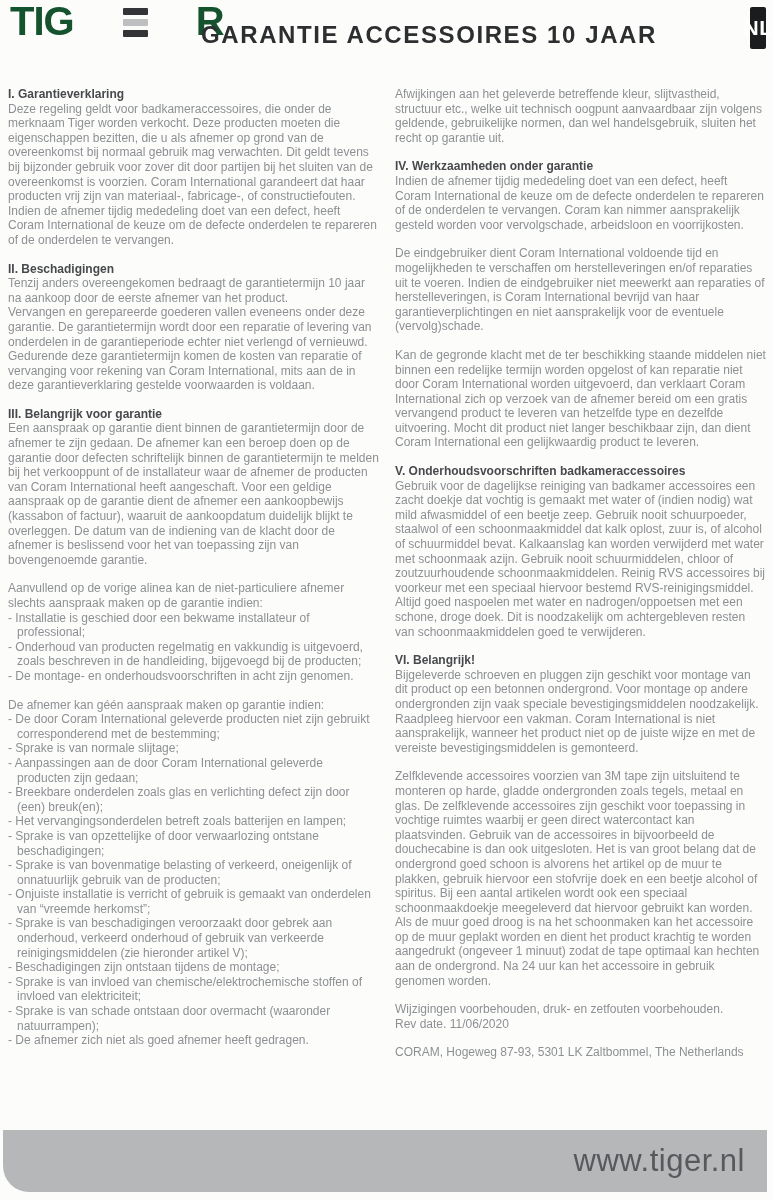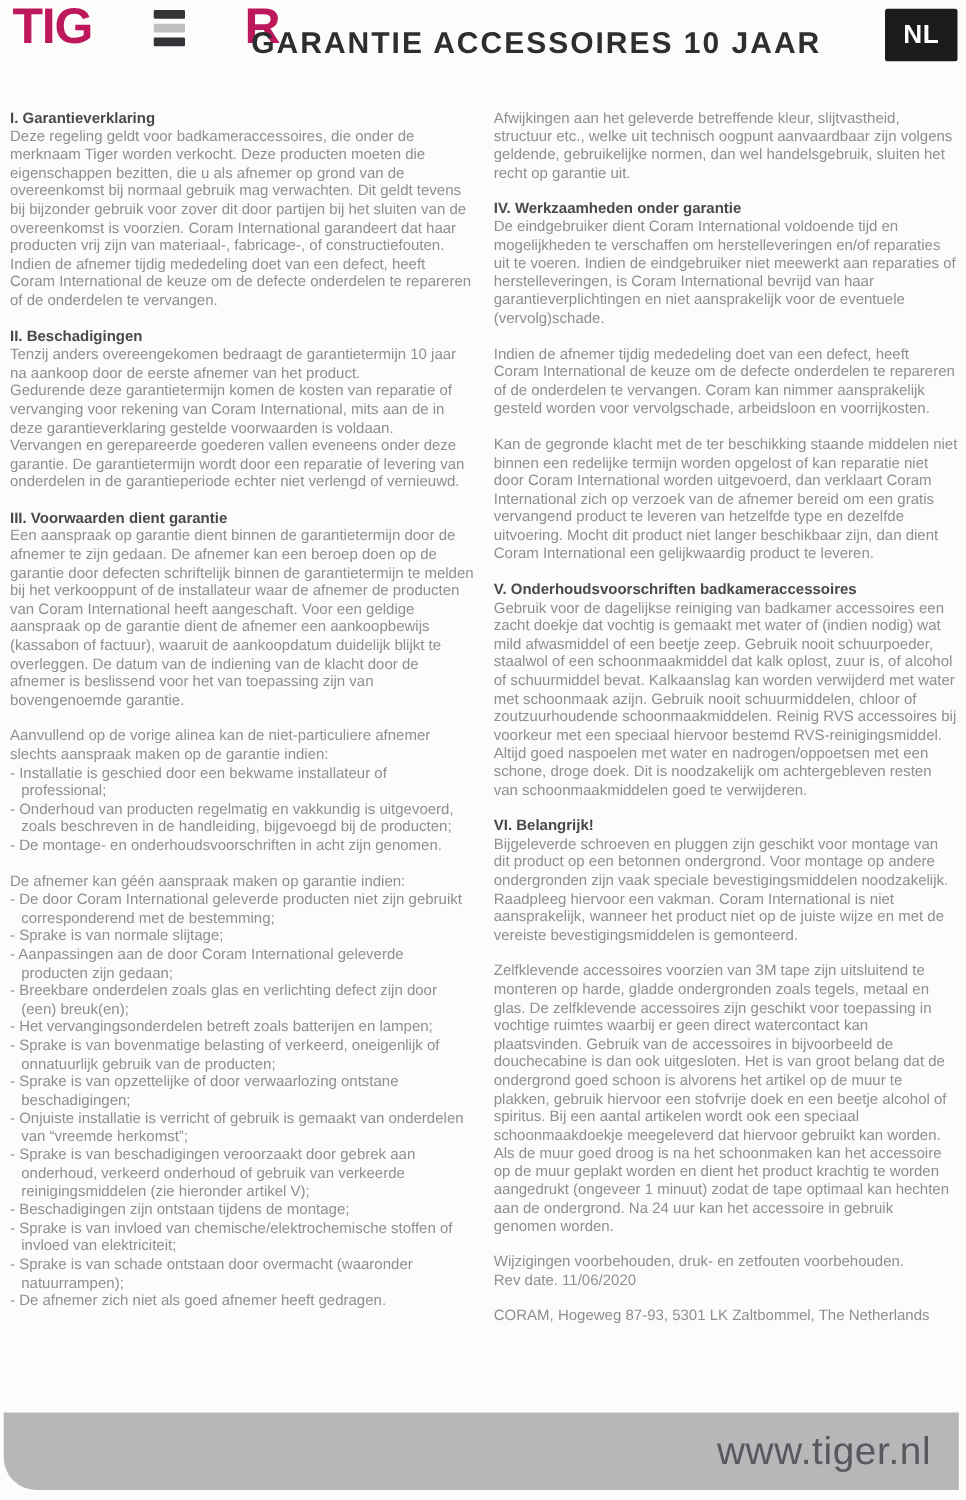--- a/index.html
+++ b/index.html
@@ -8,34 +8,34 @@
     background:#fcfcfb;
     font-family:"Liberation Sans","DejaVu Sans",sans-serif;
     position:relative;
     overflow:hidden;
   }
   .page{position:absolute;inset:0;filter:blur(.25px);}
   
   .logo{
     position:absolute;left:10px;top:3px;
     display:flex;align-items:center;
-    color:#be185d;font-weight:bold;font-size:40px;
+    color:#14532d;font-weight:bold;font-size:40px;
     letter-spacing:-1px;line-height:36px;gap:46px;
   }
   .logo .seg{display:inline-flex;flex-direction:column;justify-content:center;
     width:25px;height:30px;margin:3px 2px 0 3px;gap:4px;}
   .logo .seg i{display:block;height:7px;border-radius:1px;background:#323437;}
   .logo .seg i.mid{background:#bdbfc1;}
   .doc-title{
     position:absolute;left:201px;top:21px;
     font-size:24px;font-weight:bold;color:#2c2e30;letter-spacing:1.6px;
   }
   .lang-badge{
     position:absolute;right:7px;top:7px;
-    width:58px;height:42px;background:#1b1c1e;border-radius:2px;
+    width:16px;height:42px;background:#1b1c1e;border-radius:2px;
     color:#ffffff;font-weight:bold;font-size:21px;
     display:flex;align-items:center;justify-content:center;letter-spacing:.5px;
   }
   
   .content{
     position:absolute;left:8px;top:87px;width:758px;
     display:flex;gap:16px;
     color:#8d9093;font-size:12px;line-height:14.6px;
   }
   .col{flex:1;min-width:0;}
@@ -76,52 +76,52 @@
   <div class="doc-title">GARANTIE ACCESSOIRES 10 JAAR</div>
 
   <div class="lang-badge">NL</div>
 
   <div class="content" id="columns">
       <div class="col">
         <div class="heading">I. Garantieverklaring</div>
         <p class="para">Deze regeling geldt voor badkameraccessoires, die onder de merknaam Tiger worden verkocht. Deze producten moeten die eigenschappen bezitten, die u als afnemer op grond van de overeenkomst bij normaal gebruik mag verwachten. Dit geldt tevens bij bijzonder gebruik voor zover dit door partijen bij het sluiten van de overeenkomst is voorzien. Coram International garandeert dat haar producten vrij zijn van materiaal-, fabricage-, of constructiefouten. Indien de afnemer tijdig mededeling doet van een defect, heeft Coram International de keuze om de defecte onderdelen te repareren of de onderdelen te vervangen.</p>
         <div class="heading">II. Beschadigingen</div>
         <p class="para">Tenzij anders overeengekomen bedraagt de garantietermijn 10 jaar na aankoop door de eerste afnemer van het product.</p>
+        <p class="para tight">Vervangen en gerepareerde goederen vallen eveneens onder deze garantie. De garantietermijn wordt door een reparatie of levering van onderdelen in de garantieperiode echter niet verlengd of vernieuwd.</p>
         <p class="para tight">Gedurende deze garantietermijn komen de kosten van reparatie of vervanging voor rekening van Coram International, mits aan de in deze garantieverklaring gestelde voorwaarden is voldaan.</p>
-        <p class="para tight">Vervangen en gerepareerde goederen vallen eveneens onder deze garantie. De garantietermijn wordt door een reparatie of levering van onderdelen in de garantieperiode echter niet verlengd of vernieuwd.</p>
-        <div class="heading">III. Voorwaarden dient garantie</div>
+        <div class="heading">III. Belangrijk voor garantie</div>
         <p class="para">Een aanspraak op garantie dient binnen de garantietermijn door de afnemer te zijn gedaan. De afnemer kan een beroep doen op de garantie door defecten schriftelijk binnen de garantietermijn te melden bij het verkooppunt of de installateur waar de afnemer de producten van Coram International heeft aangeschaft. Voor een geldige aanspraak op de garantie dient de afnemer een aankoopbewijs (kassabon of factuur), waaruit de aankoopdatum duidelijk blijkt te overleggen. De datum van de indiening van de klacht door de afnemer is beslissend voor het van toepassing zijn van bovengenoemde garantie.</p>
         <p class="para">Aanvullend op de vorige alinea kan de niet-particuliere afnemer slechts aanspraak maken op de garantie indien:</p>
         <div class="list">
           <div class="list-item">- Installatie is geschied door een bekwame installateur of professional;</div>
           <div class="list-item">- Onderhoud van producten regelmatig en vakkundig is uitgevoerd, zoals beschreven in de handleiding, bijgevoegd bij de producten;</div>
           <div class="list-item">- De montage- en onderhoudsvoorschriften in acht zijn genomen.</div>
         </div>
         <p class="para">De afnemer kan géén aanspraak maken op garantie indien:</p>
         <div class="list">
           <div class="list-item">- De door Coram International geleverde producten niet zijn gebruikt corresponderend met de bestemming;</div>
           <div class="list-item">- Sprake is van normale slijtage;</div>
           <div class="list-item">- Aanpassingen aan de door Coram International geleverde producten zijn gedaan;</div>
           <div class="list-item">- Breekbare onderdelen zoals glas en verlichting defect zijn door (een) breuk(en);</div>
           <div class="list-item">- Het vervangingsonderdelen betreft zoals batterijen en lampen;</div>
+          <div class="list-item">- Sprake is van opzettelijke of door verwaarlozing ontstane beschadigingen;</div>
           <div class="list-item">- Sprake is van bovenmatige belasting of verkeerd, oneigenlijk of onnatuurlijk gebruik van de producten;</div>
-          <div class="list-item">- Sprake is van opzettelijke of door verwaarlozing ontstane beschadigingen;</div>
           <div class="list-item">- Onjuiste installatie is verricht of gebruik is gemaakt van onderdelen van “vreemde herkomst”;</div>
           <div class="list-item">- Sprake is van beschadigingen veroorzaakt door gebrek aan onderhoud, verkeerd onderhoud of gebruik van verkeerde reinigingsmiddelen (zie hieronder artikel V);</div>
           <div class="list-item">- Beschadigingen zijn ontstaan tijdens de montage;</div>
           <div class="list-item">- Sprake is van invloed van chemische/elektrochemische stoffen of invloed van elektriciteit;</div>
           <div class="list-item">- Sprake is van schade ontstaan door overmacht (waaronder natuurrampen);</div>
           <div class="list-item">- De afnemer zich niet als goed afnemer heeft gedragen.</div>
         </div>
       </div>
       <div class="col">
         <p class="para">Afwijkingen aan het geleverde betreffende kleur, slijtvastheid, structuur etc., welke uit technisch oogpunt aanvaardbaar zijn volgens geldende, gebruikelijke normen, dan wel handelsgebruik, sluiten het recht op garantie uit.</p>
         <div class="heading">IV. Werkzaamheden onder garantie</div>
+        <p class="para">Indien de afnemer tijdig mededeling doet van een defect, heeft Coram International de keuze om de defecte onderdelen te repareren of de onderdelen te vervangen. Coram kan nimmer aansprakelijk gesteld worden voor vervolgschade, arbeidsloon en voorrijkosten.</p>
         <p class="para">De eindgebruiker dient Coram International voldoende tijd en mogelijkheden te verschaffen om herstelleveringen en/of reparaties uit te voeren. Indien de eindgebruiker niet meewerkt aan reparaties of herstelleveringen, is Coram International bevrijd van haar garantieverplichtingen en niet aansprakelijk voor de eventuele (vervolg)schade.</p>
-        <p class="para">Indien de afnemer tijdig mededeling doet van een defect, heeft Coram International de keuze om de defecte onderdelen te repareren of de onderdelen te vervangen. Coram kan nimmer aansprakelijk gesteld worden voor vervolgschade, arbeidsloon en voorrijkosten.</p>
         <p class="para">Kan de gegronde klacht met de ter beschikking staande middelen niet binnen een redelijke termijn worden opgelost of kan reparatie niet door Coram International worden uitgevoerd, dan verklaart Coram International zich op verzoek van de afnemer bereid om een gratis vervangend product te leveren van hetzelfde type en dezelfde uitvoering. Mocht dit product niet langer beschikbaar zijn, dan dient Coram International een gelijkwaardig product te leveren.</p>
         <div class="heading">V. Onderhoudsvoorschriften badkameraccessoires</div>
         <p class="para">Gebruik voor de dagelijkse reiniging van badkamer accessoires een zacht doekje dat vochtig is gemaakt met water of (indien nodig) wat mild afwasmiddel of een beetje zeep. Gebruik nooit schuurpoeder, staalwol of een schoonmaakmiddel dat kalk oplost, zuur is, of alcohol of schuurmiddel bevat. Kalkaanslag kan worden verwijderd met water met schoonmaak azijn. Gebruik nooit schuurmiddelen, chloor of zoutzuurhoudende schoonmaakmiddelen. Reinig RVS accessoires bij voorkeur met een speciaal hiervoor bestemd RVS-reinigingsmiddel. Altijd goed naspoelen met water en nadrogen/oppoetsen met een schone, droge doek. Dit is noodzakelijk om achtergebleven resten van schoonmaakmiddelen goed te verwijderen.</p>
         <div class="heading">VI. Belangrijk!</div>
         <p class="para">Bijgeleverde schroeven en pluggen zijn geschikt voor montage van dit product op een betonnen ondergrond. Voor montage op andere ondergronden zijn vaak speciale bevestigingsmiddelen noodzakelijk. Raadpleeg hiervoor een vakman. Coram International is niet aansprakelijk, wanneer het product niet op de juiste wijze en met de vereiste bevestigingsmiddelen is gemonteerd.</p>
         <p class="para">Zelfklevende accessoires voorzien van 3M tape zijn uitsluitend te monteren op harde, gladde ondergronden zoals tegels, metaal en glas. De zelfklevende accessoires zijn geschikt voor toepassing in vochtige ruimtes waarbij er geen direct watercontact kan plaatsvinden. Gebruik van de accessoires in bijvoorbeeld de douchecabine is dan ook uitgesloten. Het is van groot belang dat de ondergrond goed schoon is alvorens het artikel op de muur te plakken, gebruik hiervoor een stofvrije doek en een beetje alcohol of spiritus. Bij een aantal artikelen wordt ook een speciaal schoonmaakdoekje meegeleverd dat hiervoor gebruikt kan worden. Als de muur goed droog is na het schoonmaken kan het accessoire op de muur geplakt worden en dient het product krachtig te worden aangedrukt (ongeveer 1 minuut) zodat de tape optimaal kan hechten aan de ondergrond. Na 24 uur kan het accessoire in gebruik genomen worden.</p>
         <p class="para">Wijzigingen voorbehouden, druk- en zetfouten voorbehouden.</p>
         <p class="para tight">Rev date. 11/06/2020</p>
         <p class="para">CORAM, Hogeweg 87-93, 5301 LK Zaltbommel, The Netherlands</p>
       </div>

